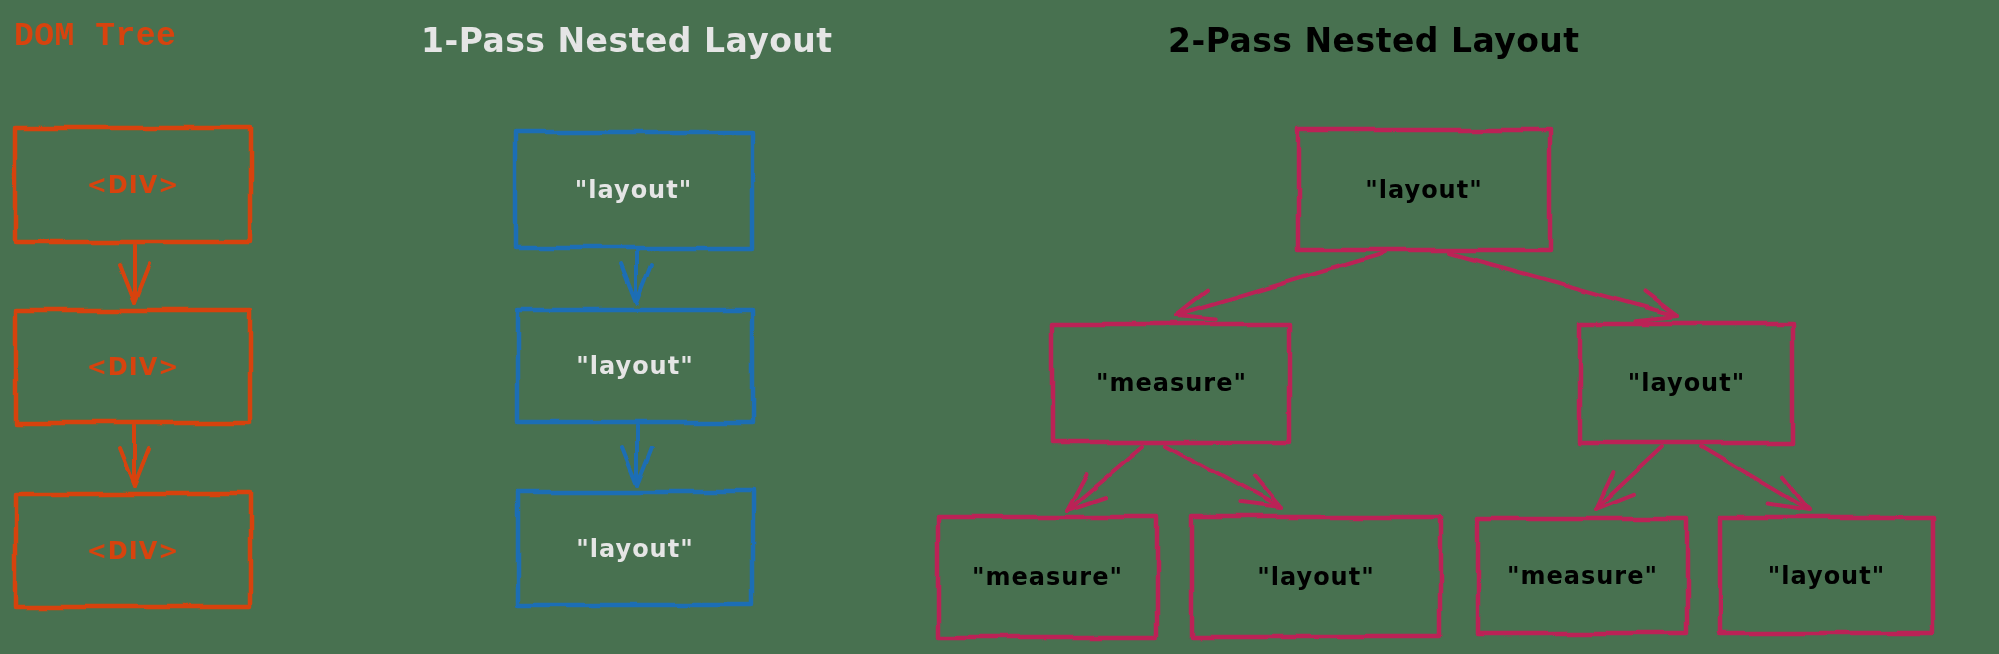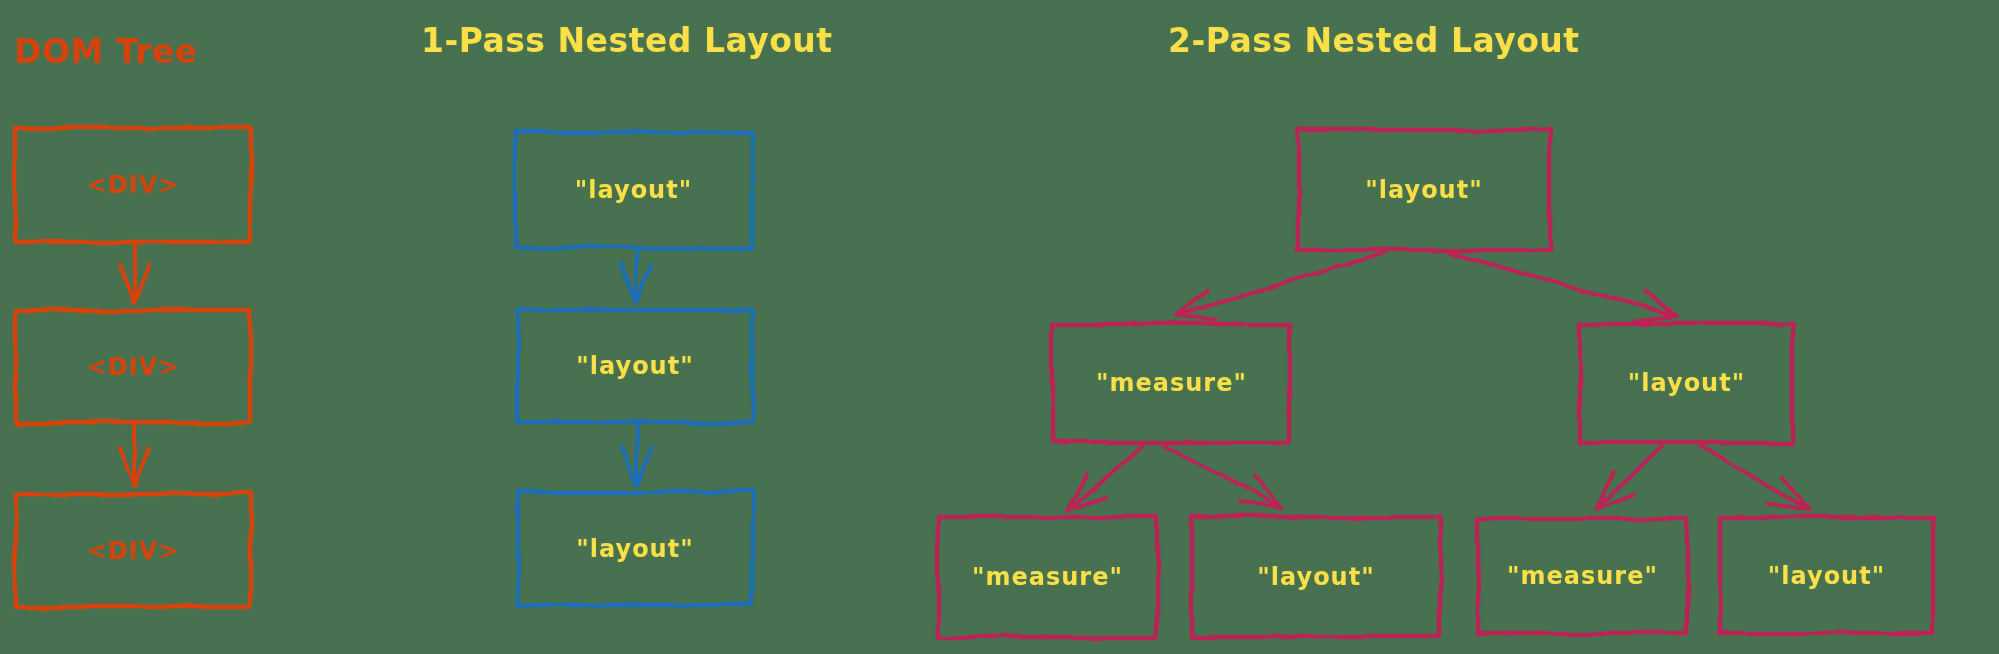--- a/index.html
+++ b/index.html
@@ -24,22 +24,22 @@
   .edge { fill: none; stroke-width: 4; }
   .title {
     position: absolute;
     font-size: 33px;
     font-weight: bold;
     letter-spacing: 0.5px;
     white-space: nowrap;
     line-height: 1.2;
   }
   .t-orange { color: #d7430e; }
-  .t-blue   { color: #fde047; }
-  .t-pink   { color: #fde047; }
+  .t-blue   { color: #e5e5e5; }
+  .t-pink   { color: #000000; }
   .nlabel {
     position: absolute;
     display: flex;
     align-items: center;
     justify-content: center;
     font-size: 24px;
     font-weight: bold;
     letter-spacing: 1px;
     white-space: nowrap;
   }
@@ -95,21 +95,21 @@
         <path class="edge stroke-pink" d="M1385,253 L1176,316" marker-end="url(#ah-pink)"></path>
         <path class="edge stroke-pink" d="M1450,253 L1676,316" marker-end="url(#ah-pink)"></path>
         <path class="edge stroke-pink" d="M1142,446 L1066,510" marker-end="url(#ah-pink)"></path>
         <path class="edge stroke-pink" d="M1166,446 L1280,508" marker-end="url(#ah-pink)"></path>
         <path class="edge stroke-pink" d="M1662,447 L1596,509" marker-end="url(#ah-pink)"></path>
         <path class="edge stroke-pink" d="M1700,447 L1808,511" marker-end="url(#ah-pink)"></path>
       </g>
     </g>
   </svg>
 
-  <div class="title t-orange" style="left:14px;   top:32px;">DOM Tree</div>
+  <div class="title t-orange" style="left:14px;   top:17px;font-family:Liberation Mono, monospace;">DOM Tree</div>
   <div class="title t-blue" style="left:421px;  top:21px;">1-Pass Nested Layout</div>
   <div class="title t-pink" style="left:1168px; top:21px;">2-Pass Nested Layout</div>
 
   <div class="nlabel t-orange" style="left:16px; top:128px; width:234px; height:114px;">&lt;DIV&gt;</div>
   <div class="nlabel t-orange" style="left:16px; top:310px; width:234px; height:113px;">&lt;DIV&gt;</div>
   <div class="nlabel t-orange" style="left:16px; top:494px; width:234px; height:113px;">&lt;DIV&gt;</div>
 
   <div class="nlabel t-blue" style="left:515px; top:132px; width:237px; height:116px;">"layout"</div>
   <div class="nlabel t-blue" style="left:517px; top:310px; width:236px; height:112px;">"layout"</div>
   <div class="nlabel t-blue" style="left:517px; top:492px; width:236px; height:113px;">"layout"</div>

